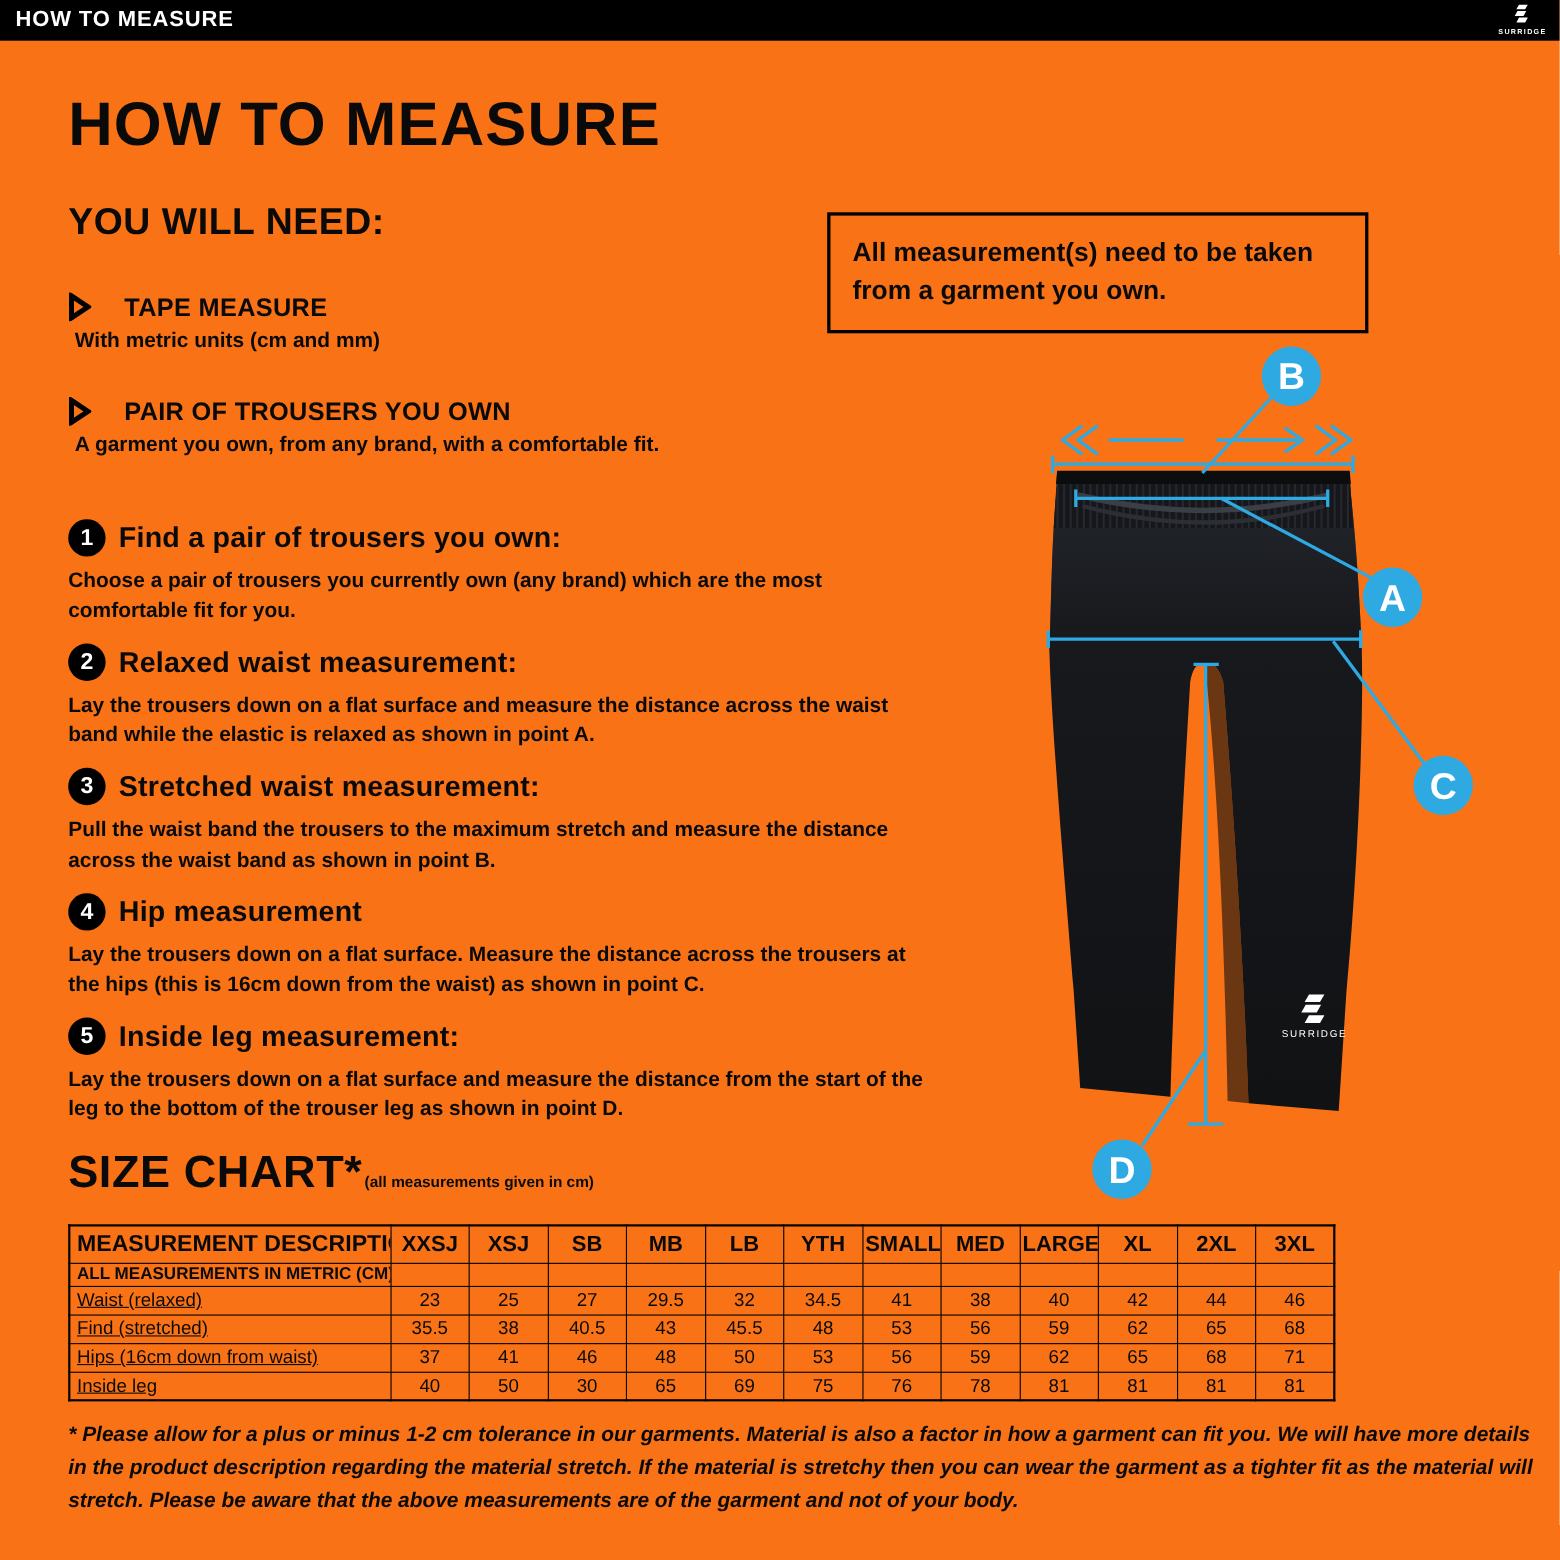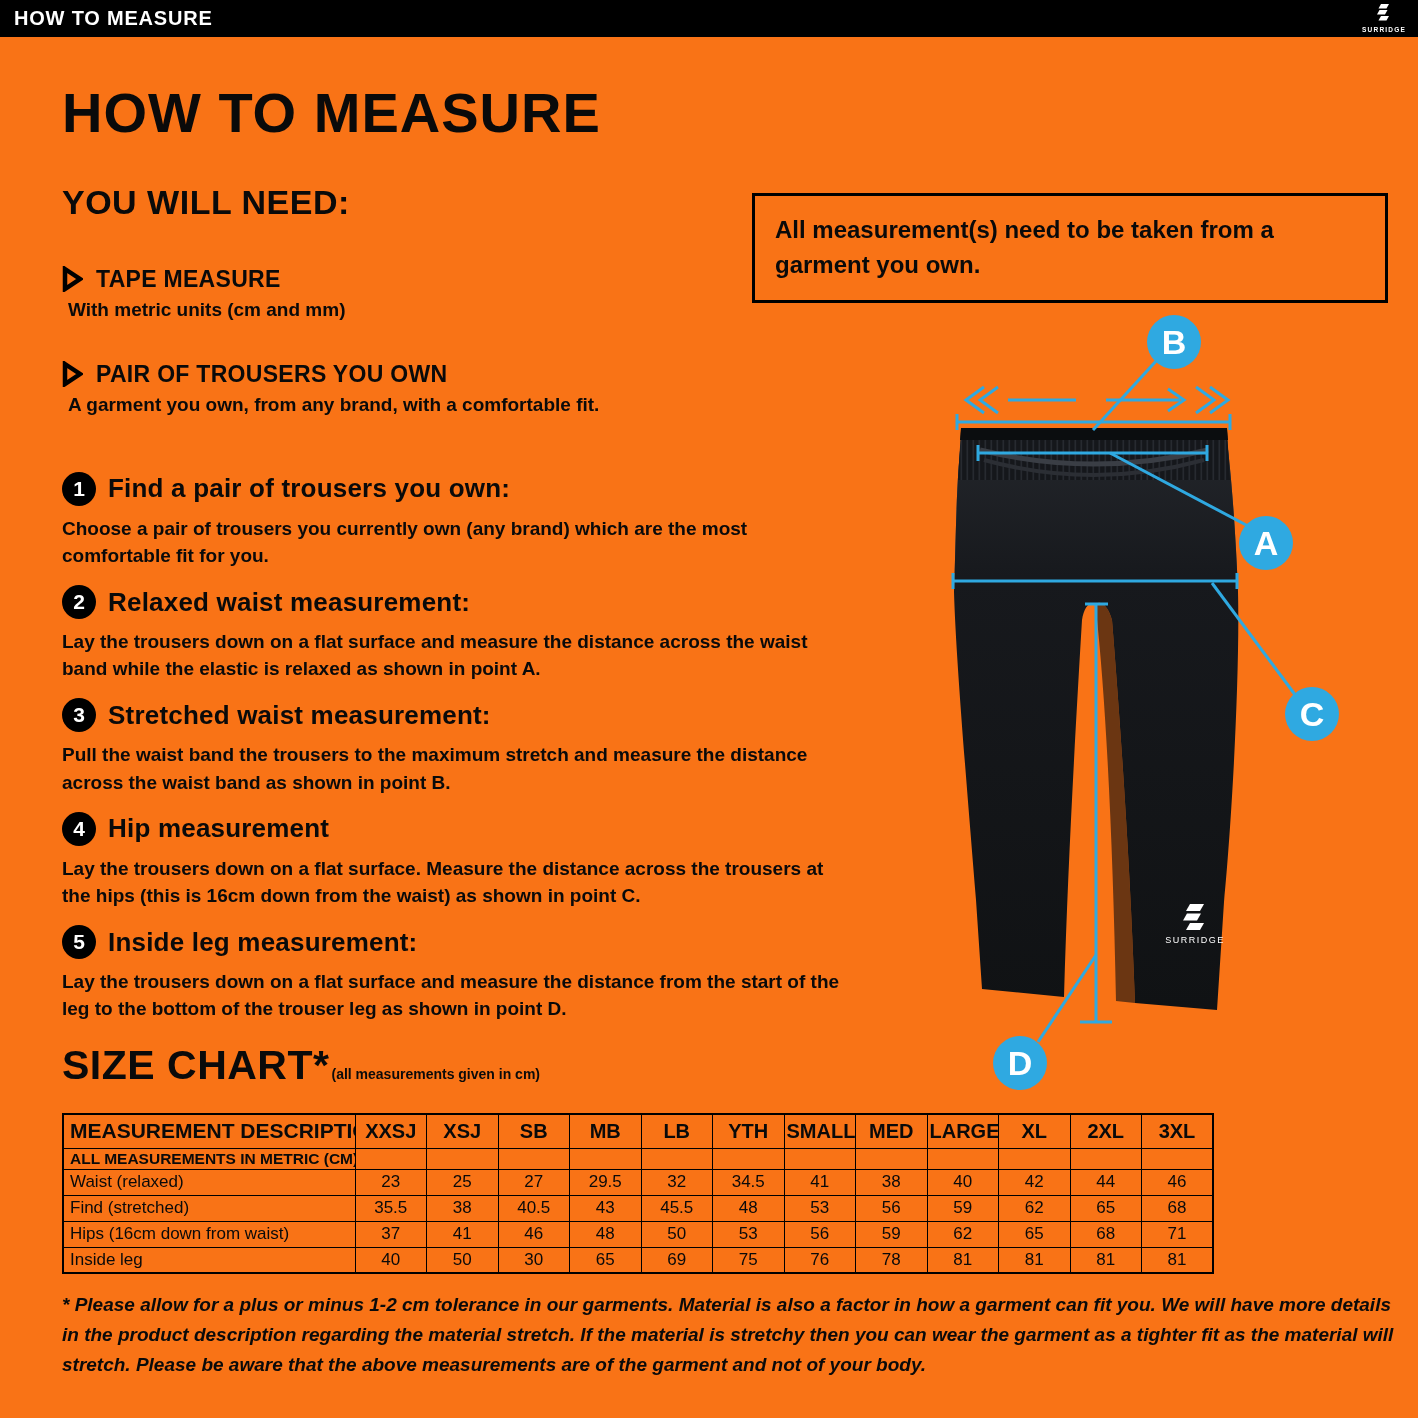--- a/index.html
+++ b/index.html
@@ -12,52 +12,52 @@
   .topbar-title{color:#fff;font-size:20px;font-weight:800;letter-spacing:.8px;}
   .brand{display:flex;flex-direction:column;align-items:center;line-height:1;}
   .brand-name{color:#fff;font-size:6.5px;font-weight:700;letter-spacing:1.2px;margin-top:1px;}
 
   
   .leftcol{position:absolute;left:62px;top:84px;width:800px;}
   h1.main-heading{margin:0 0 40px 0;font-size:56px;line-height:1.05;font-weight:800;letter-spacing:1px;}
   h2.need-heading{margin:0 0 44px 0;font-size:34px;font-weight:800;letter-spacing:.5px;}
   .need-item{margin-bottom:30px;}
   .need-item.second{margin-bottom:56px;margin-top:40px;}
-  .need-title-row{display:flex;align-items:center;gap:13px;}
+  .need-title-row{display:flex;align-items:center;gap:30px;}
   .need-title{font-size:23px;font-weight:800;letter-spacing:.3px;}
   .need-desc{font-size:19px;font-weight:700;margin:6px 0 0 6px;}
 
   .step{margin-bottom:16px;}
   .step-head{display:flex;align-items:center;gap:12px;margin-bottom:9px;}
   .step-num{width:34px;height:34px;border-radius:50%;background:#000;color:#fff;font-weight:800;font-size:21px;
     display:flex;align-items:center;justify-content:center;flex:0 0 34px;}
   .step-title{font-size:26px;font-weight:800;letter-spacing:.2px;}
   .step-body{font-size:19px;font-weight:700;line-height:1.43;margin:0;max-width:778px;}
 
   
-  .note-box{position:absolute;left:752px;top:193px;width:636px;box-sizing:border-box;
+  .note-box{position:absolute;left:752px;top:193px;width:492px;box-sizing:border-box;
     border:3px solid #000;padding:17px 20px;}
   .note-text{margin:0;font-size:24px;font-weight:800;line-height:1.45;}
 
   
   .diagram{position:absolute;left:880px;top:300px;width:520px;height:800px;margin:0;}
 
   
   .sizechart-heading{position:absolute;left:62px;top:1042px;display:flex;align-items:baseline;gap:2px;}
   .sizechart-title{font-size:41px;font-weight:800;letter-spacing:.5px;}
   .sizechart-sub{font-size:14px;font-weight:800;}
 
   table.size-table{position:absolute;left:62px;top:1113px;width:1150px;border-collapse:collapse;
     table-layout:fixed;border:2.5px solid #000;}
   .size-table th,.size-table td{border:1.5px solid #000;box-sizing:border-box;overflow:hidden;white-space:nowrap;}
   .size-table thead th{font-size:20px;font-weight:700;height:34px;padding:0 2px;}
   .size-table thead th.desc{text-align:left;padding-left:6px;font-size:21px;}
   .size-table tr.metric-row td{height:21px;font-size:15.5px;font-weight:700;text-align:left;padding-left:6px;}
   .size-table tbody td{height:26px;font-size:17px;font-weight:400;text-align:center;}
-  .size-table tbody td.label{text-align:left;padding-left:6px;}
+  .size-table tbody td.label{text-align:left;padding-left:6px;text-decoration:underline;}
 
   
   .disclaimer{position:absolute;left:62px;top:1290px;width:1348px;margin:0;
     font-size:19px;font-weight:700;font-style:italic;line-height:1.58;}
 </style>
 </head>
 <body>
 
 <div class="page">
 

